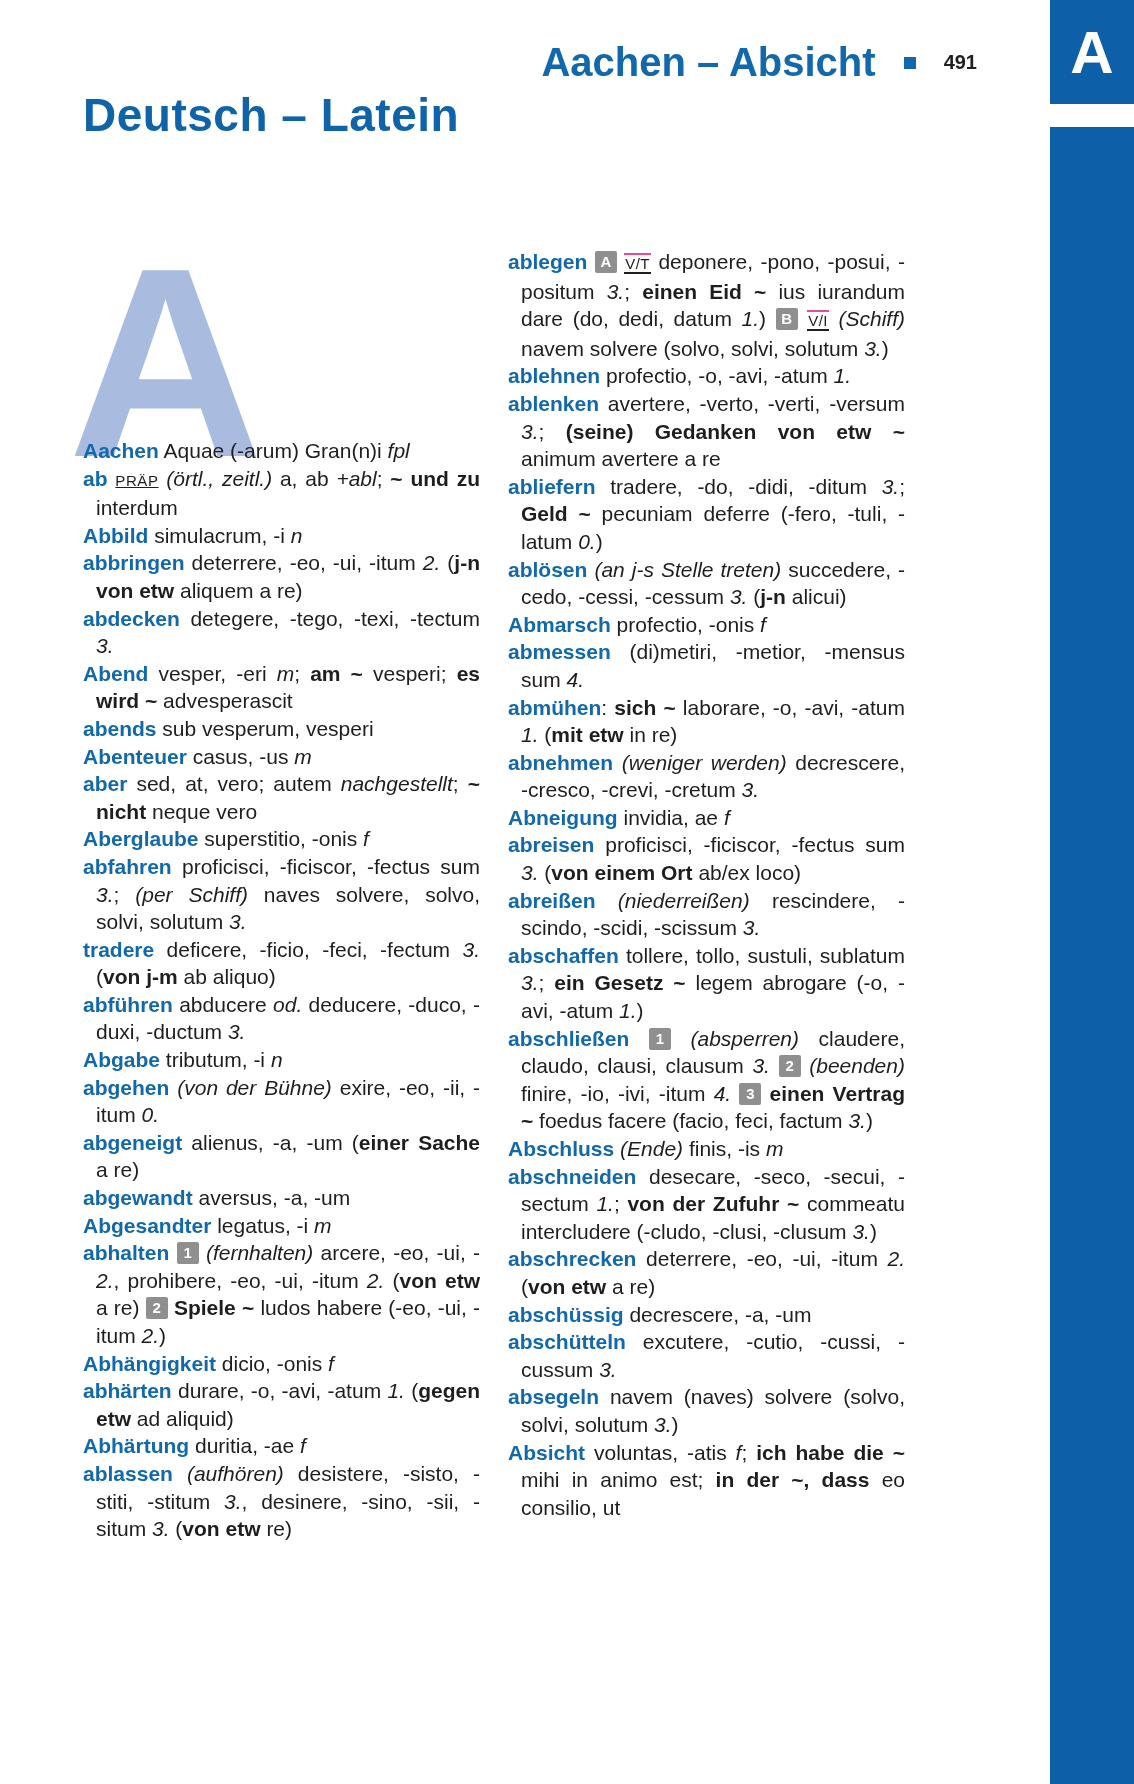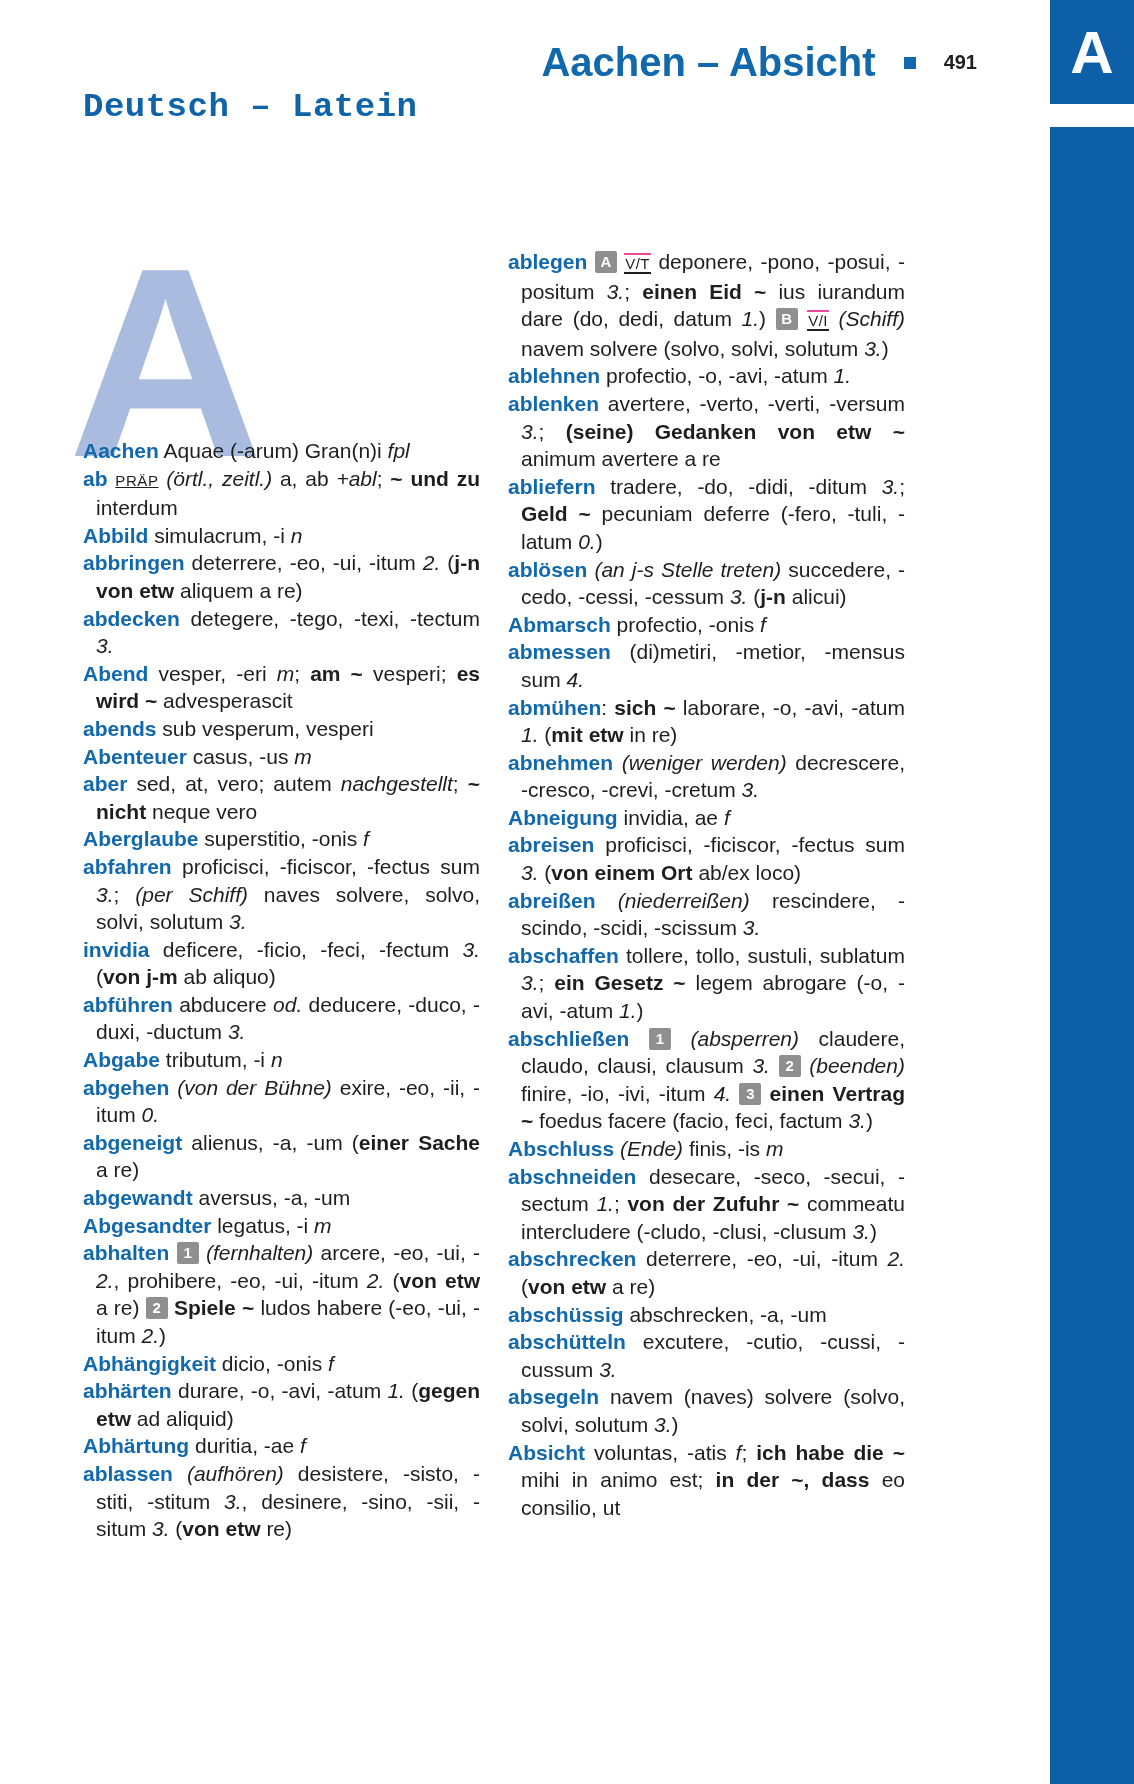--- a/index.html
+++ b/index.html
@@ -24,23 +24,22 @@
     background:var(--tab-blue,#0d60a8); color:#ffffff;
     display:flex; align-items:center; justify-content:center;
     font-size:60px; font-weight:bold;
   }
   .thumb-bar {
     position:absolute; top:127px; right:0; width:84px; height:1657px;
     background:var(--tab-blue,#0d60a8);
   }
   .section-title {
     position:absolute; left:83px; top:88px;
-    color:var(--title-blue,#0f63a9); font-weight:bold; font-size:34px; letter-spacing:0.5px;
+    color:var(--title-blue,#0f63a9); font-weight:bold; font-size:46px; letter-spacing:0.5px;
     white-space:nowrap;
-    font-family:Liberation Mono, monospace;
   }
   .watermark {
     position:absolute; left:68px; top:228px;
     font-size:270px; line-height:1; font-weight:bold;
     color:var(--watermark-blue,#a9bcdf);
   }
   .col {
     position:absolute; width:397px;
     font-size:21px; line-height:27.6px; color:#1e1e1e;
   }
@@ -92,21 +91,21 @@
       <div class="entry"><span class="seg-hw">ab</span><span class="seg-n"> </span><span class="seg-lbl">PRÄP</span><span class="seg-i"> (örtl., zeitl.)</span><span class="seg-n"> a, ab </span><span class="seg-i">+abl</span><span class="seg-n">; </span><span class="seg-b">~ und zu</span><span class="seg-n"> interdum</span></div>
       <div class="entry"><span class="seg-hw">Abbild</span><span class="seg-n"> simulacrum, -i </span><span class="seg-i">n</span></div>
       <div class="entry"><span class="seg-hw">abbringen</span><span class="seg-n"> deterrere, -eo, -ui, -itum </span><span class="seg-i">2.</span><span class="seg-n"> (</span><span class="seg-b">j-n von etw</span><span class="seg-n"> aliquem a re)</span></div>
       <div class="entry"><span class="seg-hw">abdecken</span><span class="seg-n"> detegere, -tego, -texi, -tectum </span><span class="seg-i">3.</span></div>
       <div class="entry"><span class="seg-hw">Abend</span><span class="seg-n"> vesper, -eri </span><span class="seg-i">m</span><span class="seg-n">; </span><span class="seg-b">am ~</span><span class="seg-n"> vesperi; </span><span class="seg-b">es wird ~</span><span class="seg-n"> advesperascit</span></div>
       <div class="entry"><span class="seg-hw">abends</span><span class="seg-n"> sub vesperum, vesperi</span></div>
       <div class="entry"><span class="seg-hw">Abenteuer</span><span class="seg-n"> casus, -us </span><span class="seg-i">m</span></div>
       <div class="entry"><span class="seg-hw">aber</span><span class="seg-n"> sed, at, vero; autem </span><span class="seg-i">nachgestellt</span><span class="seg-n">; </span><span class="seg-b">~ nicht</span><span class="seg-n"> neque vero</span></div>
       <div class="entry"><span class="seg-hw">Aberglaube</span><span class="seg-n"> superstitio, -onis </span><span class="seg-i">f</span></div>
       <div class="entry"><span class="seg-hw">abfahren</span><span class="seg-n"> proficisci, -ficiscor, -fectus sum </span><span class="seg-i">3.</span><span class="seg-n">; </span><span class="seg-i">(per Schiff)</span><span class="seg-n"> naves solvere, solvo, solvi, solutum </span><span class="seg-i">3.</span></div>
-      <div class="entry"><span class="seg-hw">invidia</span><span class="seg-n"> deficere, -ficio, -feci, -fectum </span><span class="seg-i">3.</span><span class="seg-n"> (</span><span class="seg-b">von j-m</span><span class="seg-n"> ab aliquo)</span></div>
+      <div class="entry"><span class="seg-hw">tradere</span><span class="seg-n"> deficere, -ficio, -feci, -fectum </span><span class="seg-i">3.</span><span class="seg-n"> (</span><span class="seg-b">von j-m</span><span class="seg-n"> ab aliquo)</span></div>
       <div class="entry"><span class="seg-hw">abführen</span><span class="seg-n"> abducere </span><span class="seg-i">od.</span><span class="seg-n"> deducere, -duco, -duxi, -ductum </span><span class="seg-i">3.</span></div>
       <div class="entry"><span class="seg-hw">Abgabe</span><span class="seg-n"> tributum, -i </span><span class="seg-i">n</span></div>
       <div class="entry"><span class="seg-hw">abgehen</span><span class="seg-n"> </span><span class="seg-i">(von der Bühne)</span><span class="seg-n"> exire, -eo, -ii, -itum </span><span class="seg-i">0.</span></div>
       <div class="entry"><span class="seg-hw">abgeneigt</span><span class="seg-n"> alienus, -a, -um (</span><span class="seg-b">einer Sache</span><span class="seg-n"> a re)</span></div>
       <div class="entry"><span class="seg-hw">abgewandt</span><span class="seg-n"> aversus, -a, -um</span></div>
       <div class="entry"><span class="seg-hw">Abgesandter</span><span class="seg-n"> legatus, -i </span><span class="seg-i">m</span></div>
       <div class="entry"><span class="seg-hw">abhalten</span><span class="seg-n"> </span><span class="seg-badge">1</span><span class="seg-n"> </span><span class="seg-i">(fernhalten)</span><span class="seg-n"> arcere, -eo, -ui, - </span><span class="seg-i">2.</span><span class="seg-n">, prohibere, -eo, -ui, -itum </span><span class="seg-i">2.</span><span class="seg-n"> (</span><span class="seg-b">von etw</span><span class="seg-n"> a re) </span><span class="seg-badge">2</span><span class="seg-n"> </span><span class="seg-b">Spiele ~</span><span class="seg-n"> ludos habere (-eo, -ui, -itum </span><span class="seg-i">2.</span><span class="seg-n">)</span></div>
       <div class="entry"><span class="seg-hw">Abhängigkeit</span><span class="seg-n"> dicio, -onis </span><span class="seg-i">f</span></div>
       <div class="entry"><span class="seg-hw">abhärten</span><span class="seg-n"> durare, -o, -avi, -atum </span><span class="seg-i">1.</span><span class="seg-n"> (</span><span class="seg-b">gegen etw</span><span class="seg-n"> ad aliquid)</span></div>
       <div class="entry"><span class="seg-hw">Abhärtung</span><span class="seg-n"> duritia, -ae </span><span class="seg-i">f</span></div>
@@ -123,19 +122,19 @@
       <div class="entry"><span class="seg-hw">abmühen</span><span class="seg-n">: </span><span class="seg-b">sich ~</span><span class="seg-n"> laborare, -o, -avi, -atum </span><span class="seg-i">1.</span><span class="seg-n"> (</span><span class="seg-b">mit etw</span><span class="seg-n"> in re)</span></div>
       <div class="entry"><span class="seg-hw">abnehmen</span><span class="seg-n"> </span><span class="seg-i">(weniger werden)</span><span class="seg-n"> decrescere, -cresco, -crevi, -cretum </span><span class="seg-i">3.</span></div>
       <div class="entry"><span class="seg-hw">Abneigung</span><span class="seg-n"> invidia, ae </span><span class="seg-i">f</span></div>
       <div class="entry"><span class="seg-hw">abreisen</span><span class="seg-n"> proficisci, -ficiscor, -fectus sum </span><span class="seg-i">3.</span><span class="seg-n"> (</span><span class="seg-b">von einem Ort</span><span class="seg-n"> ab/ex loco)</span></div>
       <div class="entry"><span class="seg-hw">abreißen</span><span class="seg-n"> </span><span class="seg-i">(niederreißen)</span><span class="seg-n"> rescindere, -scindo, -scidi, -scissum </span><span class="seg-i">3.</span></div>
       <div class="entry"><span class="seg-hw">abschaffen</span><span class="seg-n"> tollere, tollo, sustuli, sublatum </span><span class="seg-i">3.</span><span class="seg-n">; </span><span class="seg-b">ein Gesetz ~</span><span class="seg-n"> legem abrogare (-o, -avi, -atum </span><span class="seg-i">1.</span><span class="seg-n">)</span></div>
       <div class="entry"><span class="seg-hw">abschließen</span><span class="seg-n"> </span><span class="seg-badge">1</span><span class="seg-n"> </span><span class="seg-i">(absperren)</span><span class="seg-n"> claudere, claudo, clausi, clausum </span><span class="seg-i">3.</span><span class="seg-n"> </span><span class="seg-badge">2</span><span class="seg-n"> </span><span class="seg-i">(beenden)</span><span class="seg-n"> finire, -io, -ivi, -itum </span><span class="seg-i">4.</span><span class="seg-n"> </span><span class="seg-badge">3</span><span class="seg-n"> </span><span class="seg-b">einen Vertrag ~</span><span class="seg-n"> foedus facere (facio, feci, factum </span><span class="seg-i">3.</span><span class="seg-n">)</span></div>
       <div class="entry"><span class="seg-hw">Abschluss</span><span class="seg-n"> </span><span class="seg-i">(Ende)</span><span class="seg-n"> finis, -is </span><span class="seg-i">m</span></div>
       <div class="entry"><span class="seg-hw">abschneiden</span><span class="seg-n"> desecare, -seco, -secui, -sectum </span><span class="seg-i">1.</span><span class="seg-n">; </span><span class="seg-b">von der Zufuhr ~</span><span class="seg-n"> commeatu intercludere (-cludo, -clusi, -clusum </span><span class="seg-i">3.</span><span class="seg-n">)</span></div>
       <div class="entry"><span class="seg-hw">abschrecken</span><span class="seg-n"> deterrere, -eo, -ui, -itum </span><span class="seg-i">2.</span><span class="seg-n"> (</span><span class="seg-b">von etw</span><span class="seg-n"> a re)</span></div>
-      <div class="entry"><span class="seg-hw">abschüssig</span><span class="seg-n"> abschrecken, -a, -um</span></div>
+      <div class="entry"><span class="seg-hw">abschüssig</span><span class="seg-n"> decrescere, -a, -um</span></div>
       <div class="entry"><span class="seg-hw">abschütteln</span><span class="seg-n"> excutere, -cutio, -cussi, -cussum </span><span class="seg-i">3.</span></div>
       <div class="entry"><span class="seg-hw">absegeln</span><span class="seg-n"> navem (naves) solvere (solvo, solvi, solutum </span><span class="seg-i">3.</span><span class="seg-n">)</span></div>
       <div class="entry"><span class="seg-hw">Absicht</span><span class="seg-n"> voluntas, -atis </span><span class="seg-i">f</span><span class="seg-n">; </span><span class="seg-b">ich habe die ~</span><span class="seg-n"> mihi in animo est; </span><span class="seg-b">in der ~, dass</span><span class="seg-n"> eo consilio, ut</span></div>
     </div>
 
 </div>
 
 </body></html>

